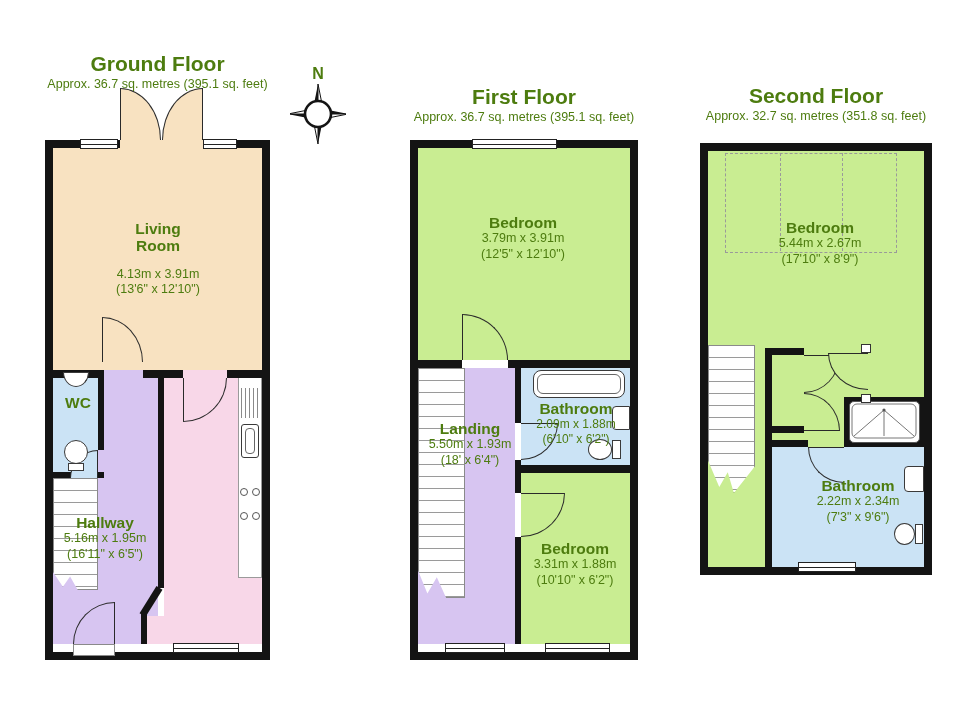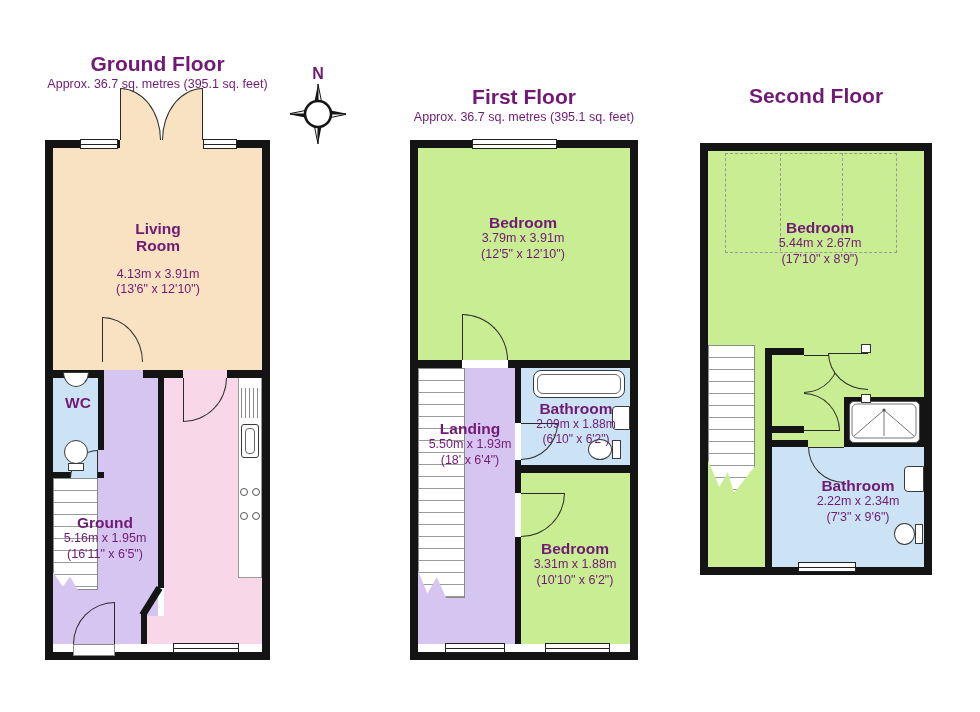--- a/index.html
+++ b/index.html
@@ -1,17 +1,17 @@
 <!DOCTYPE html>
 <html style="--living-room: #F8E2C1; --bedroom: #C9ED92; --hallway: #D7C5F1; --kitchen: #F8D7E8; --bathroom: #CBE3F5; --wall: #141414;"><head>
 <meta charset="utf-8">
 <style>
   html,body{margin:0;padding:0;background:#fff;}
   #stage{position:relative;width:980px;height:712px;background:#fff;overflow:hidden;
-         font-family:"Liberation Sans",sans-serif;color:#701a75;}
+         font-family:"Liberation Sans",sans-serif;color:#4d7c0f;}
   .plan{position:absolute;box-sizing:border-box;border:8px solid var(--wall,#141414);background:#fff;}
   .room{position:absolute;}
   .wall{position:absolute;background:var(--wall,#141414);z-index:3;}
   .stub{position:absolute;background:#fff;border:1.5px solid #333;box-sizing:border-box;z-index:4;}
   .window-h{position:absolute;height:10px;background:#fff;border:1.2px solid #222;box-sizing:border-box;z-index:5;}
   .window-h::after{content:"";position:absolute;left:0;right:0;top:50%;height:1px;background:#222;}
   .door{position:absolute;box-sizing:border-box;border:1.4px solid #2a2a2a;z-index:4;}
   .door.tr{border-radius:0 100% 0 0;}
   .door.tl{border-radius:100% 0 0 0;}
   .door.br{border-radius:0 0 100% 0;}
@@ -47,20 +47,21 @@
 </head>
 <body>
 
 <div id="stage">
 
   <div class="floor-title" style="left:45px;top:52px;width:225px;">Ground Floor</div>
   <div class="floor-sub" style="left:45px;top:77px;width:225px;">Approx. 36.7 sq. metres (395.1 sq. feet)</div>
   <div class="floor-title" style="left:410px;top:85px;width:228px;">First Floor</div>
   <div class="floor-sub" style="left:410px;top:110px;width:228px;">Approx. 36.7 sq. metres (395.1 sq. feet)</div>
   <div class="floor-title" style="left:700px;top:84px;width:232px;">Second Floor</div>
+  <div class="floor-sub" style="left:700px;top:109px;width:232px;">Approx. 32.7 sq. metres (351.8 sq. feet)</div>
 
   <div class="compass" style="left:290px;top:66px;width:56px;">
     <span class="n">N</span>
     <svg width="56" height="62" viewBox="0 0 56 62">
       <g id="pt">
         <polygon points="28,1 28,31 22,31" fill="#141414"></polygon>
         <polygon points="28,1 28,31 34,31" fill="#fff" stroke="#141414" stroke-width="1"></polygon>
       </g>
       <use href="#pt" transform="rotate(90 28 31)"></use>
       <use href="#pt" transform="rotate(180 28 31)"></use>
@@ -120,21 +121,21 @@
 
     <div class="room-label" style="left:25px;top:60px;width:160px;">
       <span class="room-name wrap">Living Room</span>
       <span>4.13m x 3.91m</span><br>
       <span>(13'6" x 12'10")</span>
     </div>
     <div class="room-label" style="left:2px;top:246px;width:46px;">
       <span class="room-name">WC</span>
     </div>
     <div class="room-label" style="left:-4px;top:366px;width:112px;">
-      <span class="room-name">Ground</span>
+      <span class="room-name">Hallway</span>
       <span>5.16m x 1.95m</span><br>
       <span>(16'11" x 6'5")</span>
     </div>
   </div>
 
   <div class="plan" style="left:410px;top:140px;width:228px;height:520px;">
     <div class="room" style="left:0;top:0;width:212px;height:212px;background:var(--bedroom);"></div>
     <div class="room" style="left:0;top:220px;width:97px;height:276px;background:var(--hallway);"></div>
     <div class="room" style="left:103px;top:220px;width:109px;height:97px;background:var(--bathroom);"></div>
     <div class="room" style="left:103px;top:325px;width:109px;height:171px;background:var(--bedroom);"></div>

